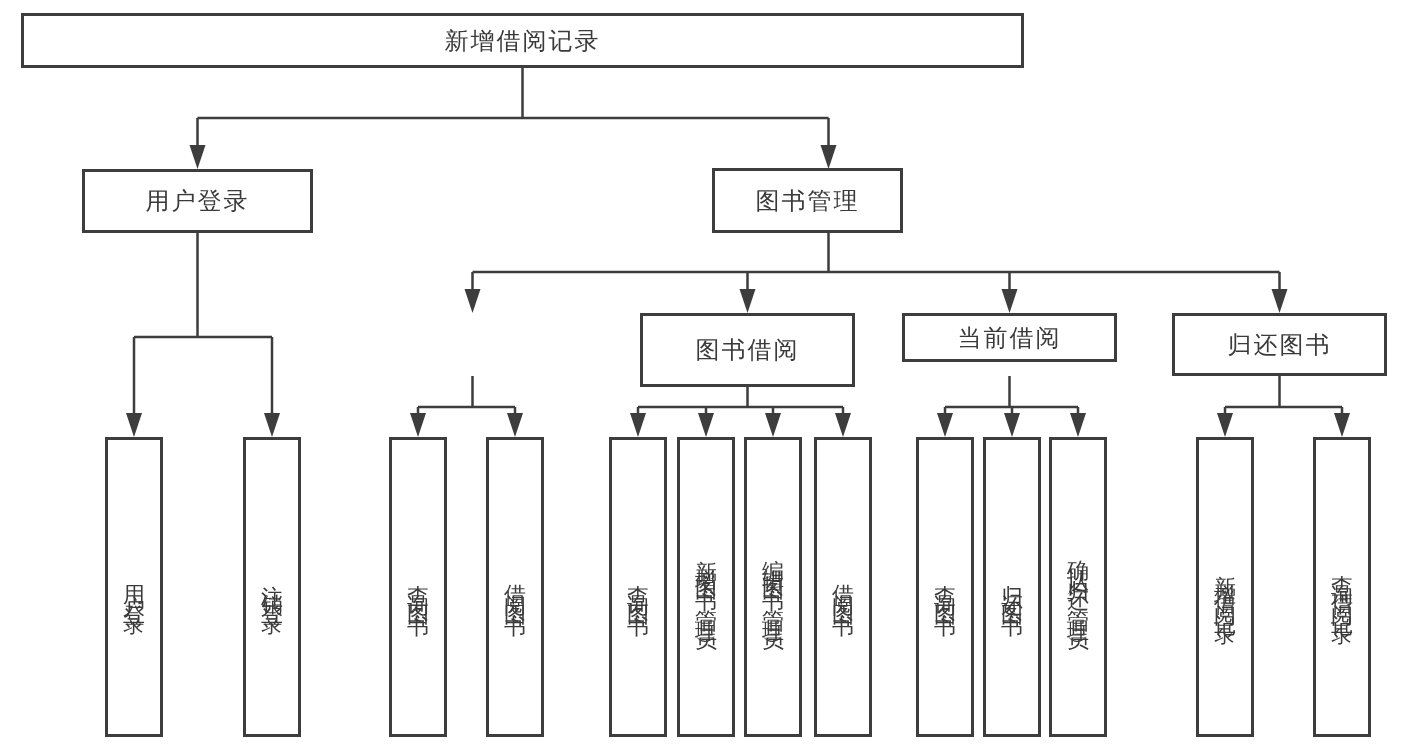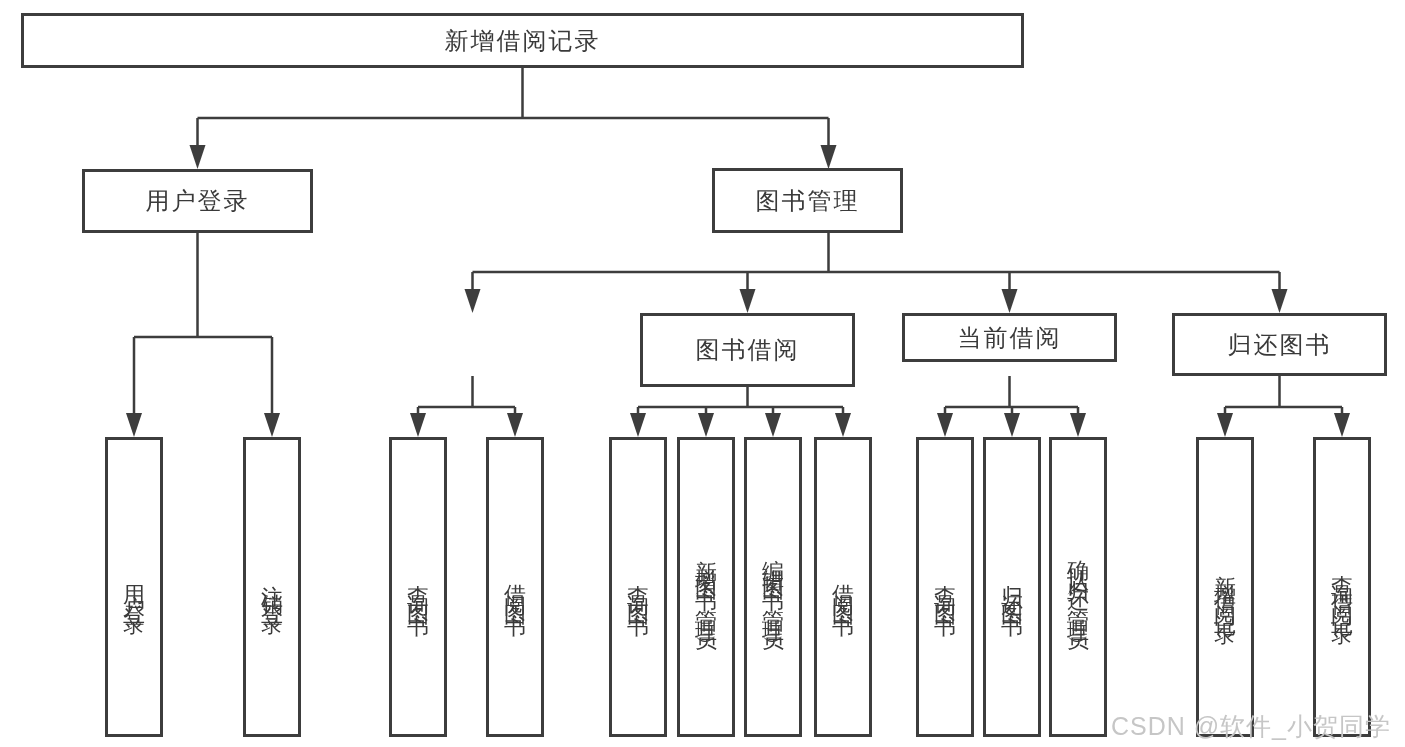--- a/index.html
+++ b/index.html
@@ -133,14 +133,13 @@
     <span>确认归还（管理员）</span>
   </div>
 
   <div class="box vbox" style="left:1196px;top:437px;width:58px;height:300px">
     <span>新增借阅记录</span>
   </div>
   <div class="box vbox" style="left:1313px;top:437px;width:58px;height:300px">
     <span>查询借阅记录</span>
   </div>
 
-  <div class="watermark">CSDN @软件_小贺同学</div>
 </div>
 
 </body></html>

